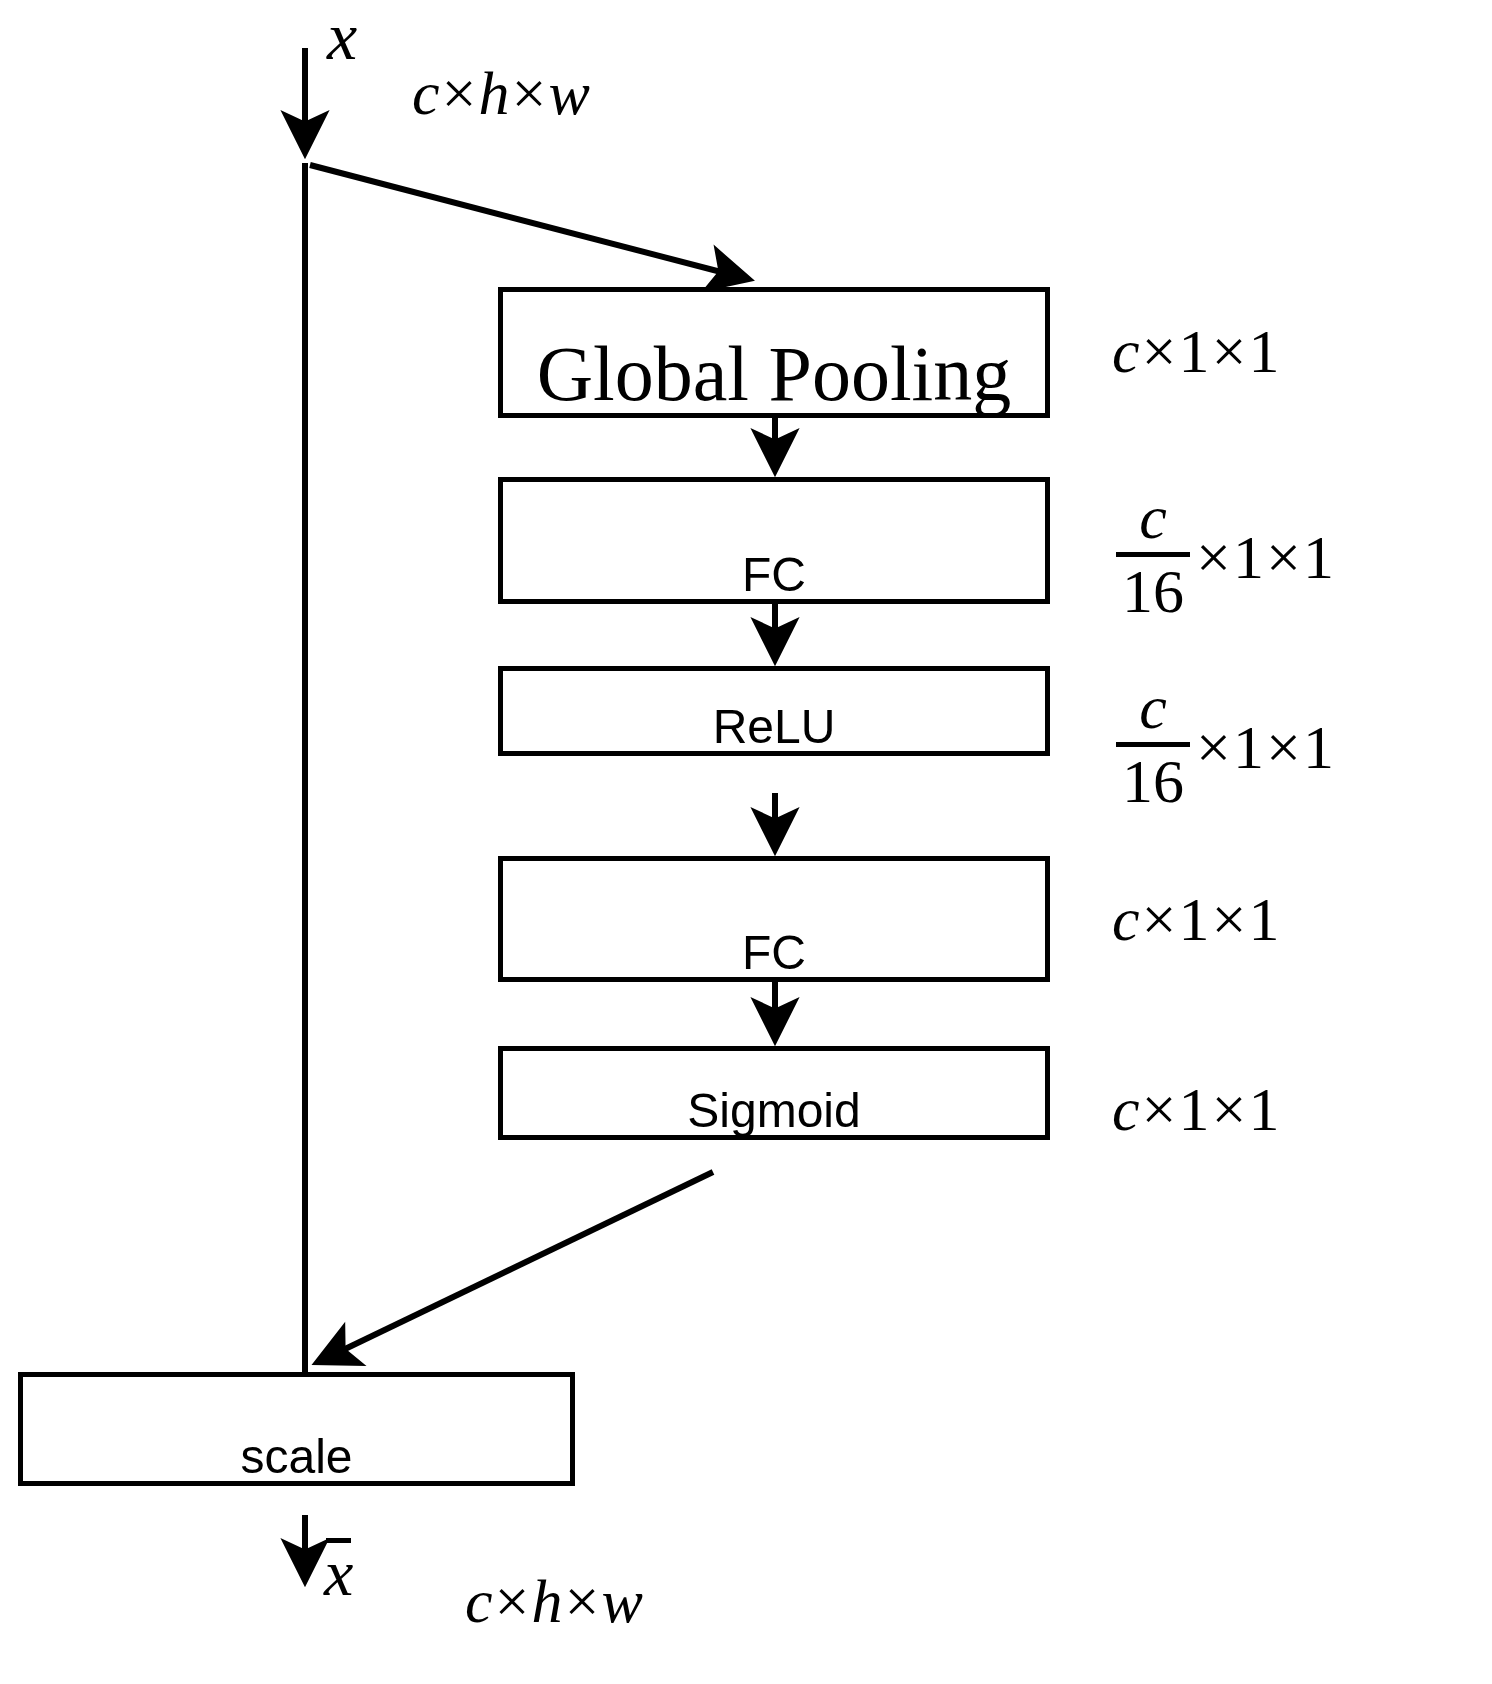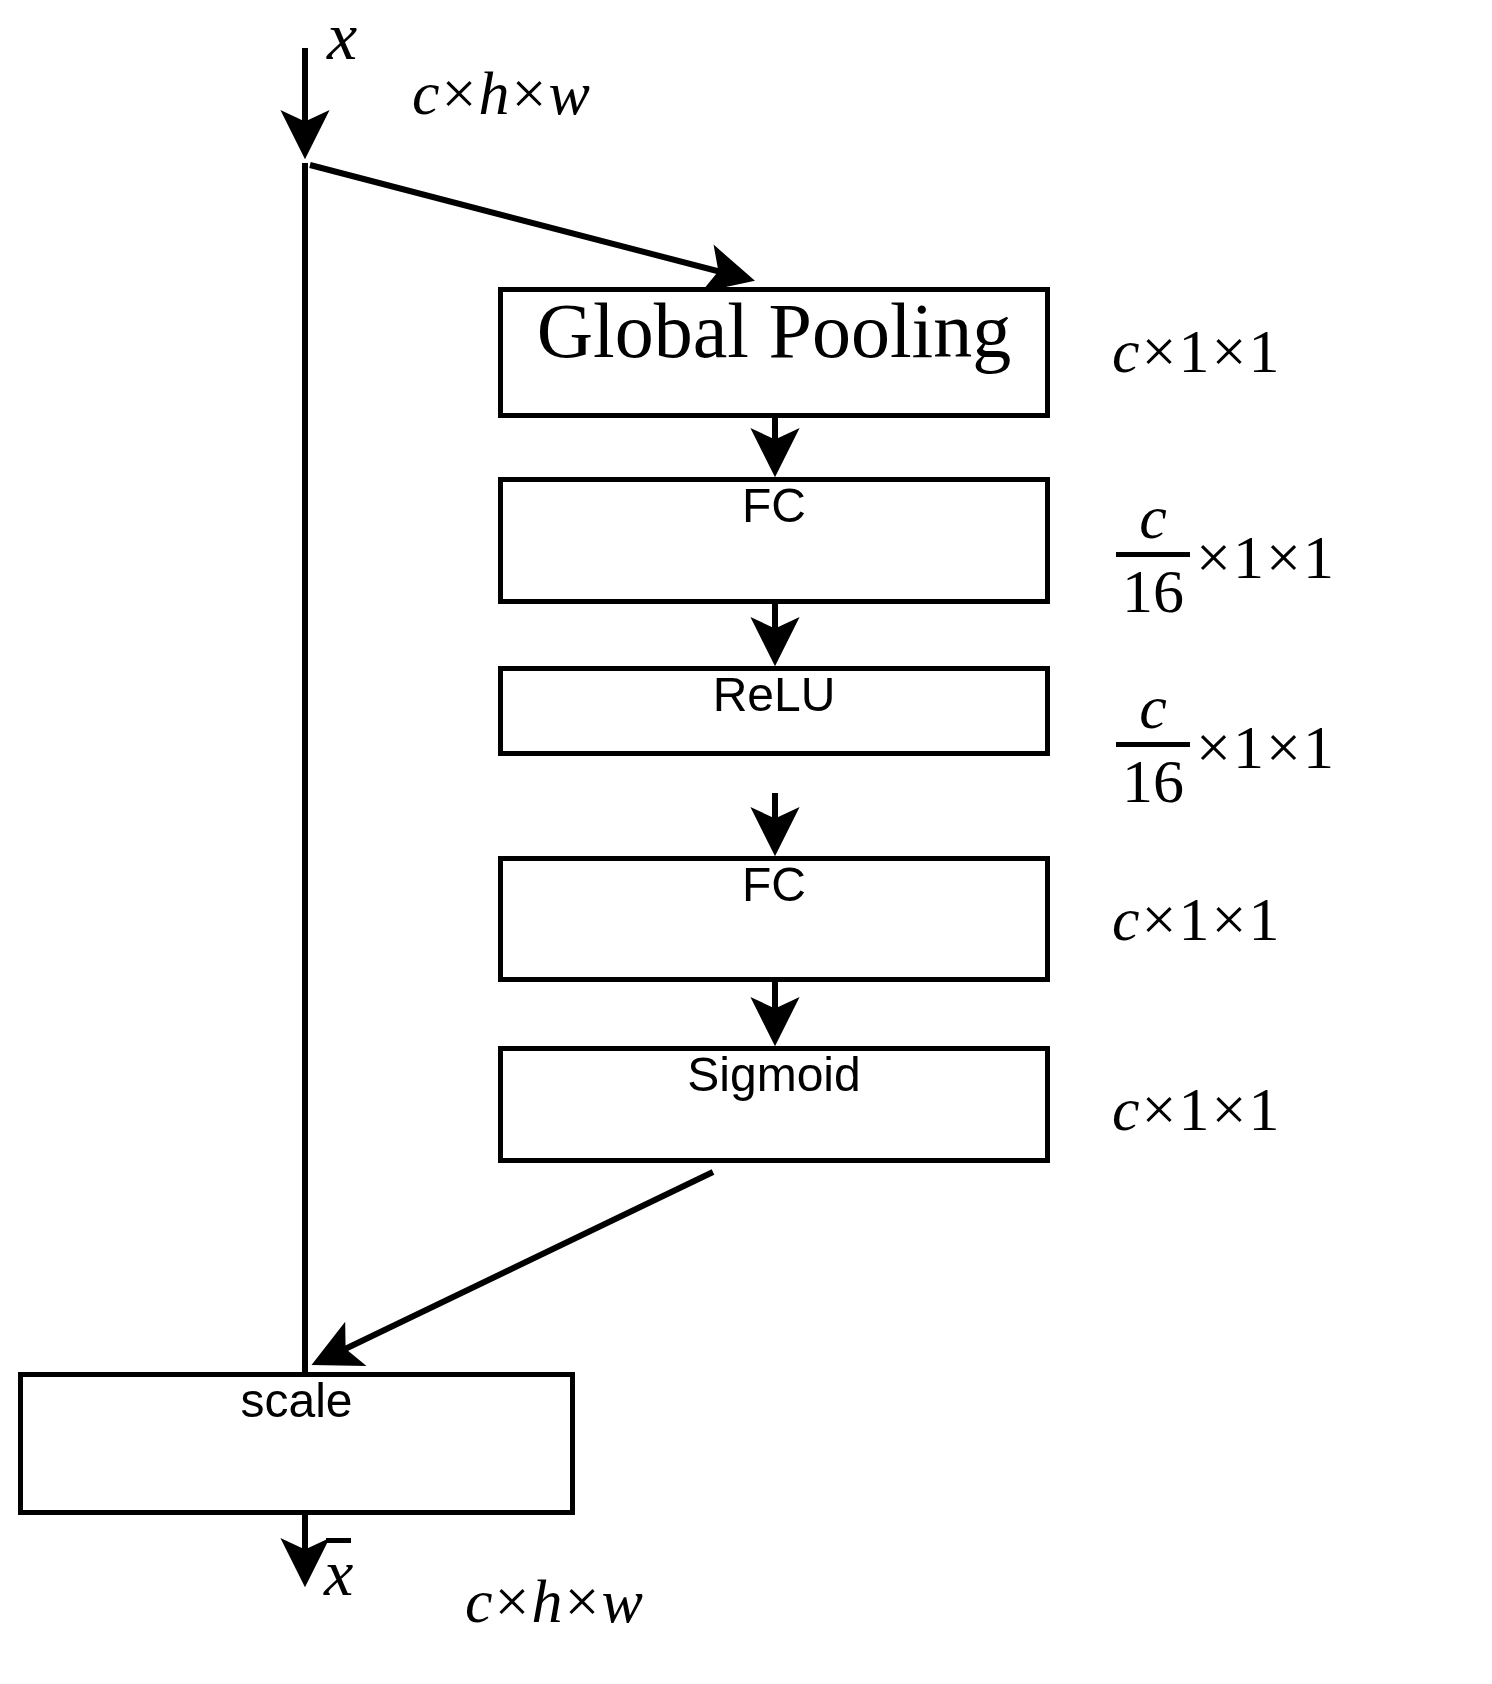--- a/index.html
+++ b/index.html
@@ -20,21 +20,21 @@
     left: 0; top: 0;
     width: 1492px;
     height: 1684px;
   }
   .node-box {
     position: absolute;
     box-sizing: border-box;
     border: 5px solid #000000;
     background: #ffffff;
     display: flex;
-    align-items: flex-start;
+    align-items: flex-end;
     justify-content: center;
   }
   .node-label {
     font-family: "Liberation Sans", sans-serif;
     font-size: 48px;
     line-height: 1;
     color: #000000;
     white-space: nowrap;
   }
   .node-label.serif {
@@ -145,25 +145,25 @@
   </div>
 
   <div class="node-box" style="left:498px; top:666px; width:552px; height:90px;">
     <span class="node-label">ReLU</span>
   </div>
 
   <div class="node-box" style="left:498px; top:856px; width:552px; height:126px;">
     <span class="node-label">FC</span>
   </div>
 
-  <div class="node-box" style="left:498px; top:1046px; width:552px; height:117px;">
+  <div class="node-box" style="left:498px; top:1046px; width:552px; height:94px;">
     <span class="node-label">Sigmoid</span>
   </div>
 
-  <div class="node-box" style="left:18px; top:1372px; width:557px; height:143px;">
+  <div class="node-box" style="left:18px; top:1372px; width:557px; height:114px;">
     <span class="node-label">scale</span>
   </div>
 
   <div class="math" style="left:1112px; top:320px; font-size:62px;">
     <span class="var">c</span><span class="op">×</span><span class="num">1</span><span class="op">×</span><span class="num">1</span>
   </div>
 
   <div class="math" style="left:1112px; top:487px; font-size:62px; display:flex; align-items:center;">
     <span class="frac">
       <span class="numer">c</span>

